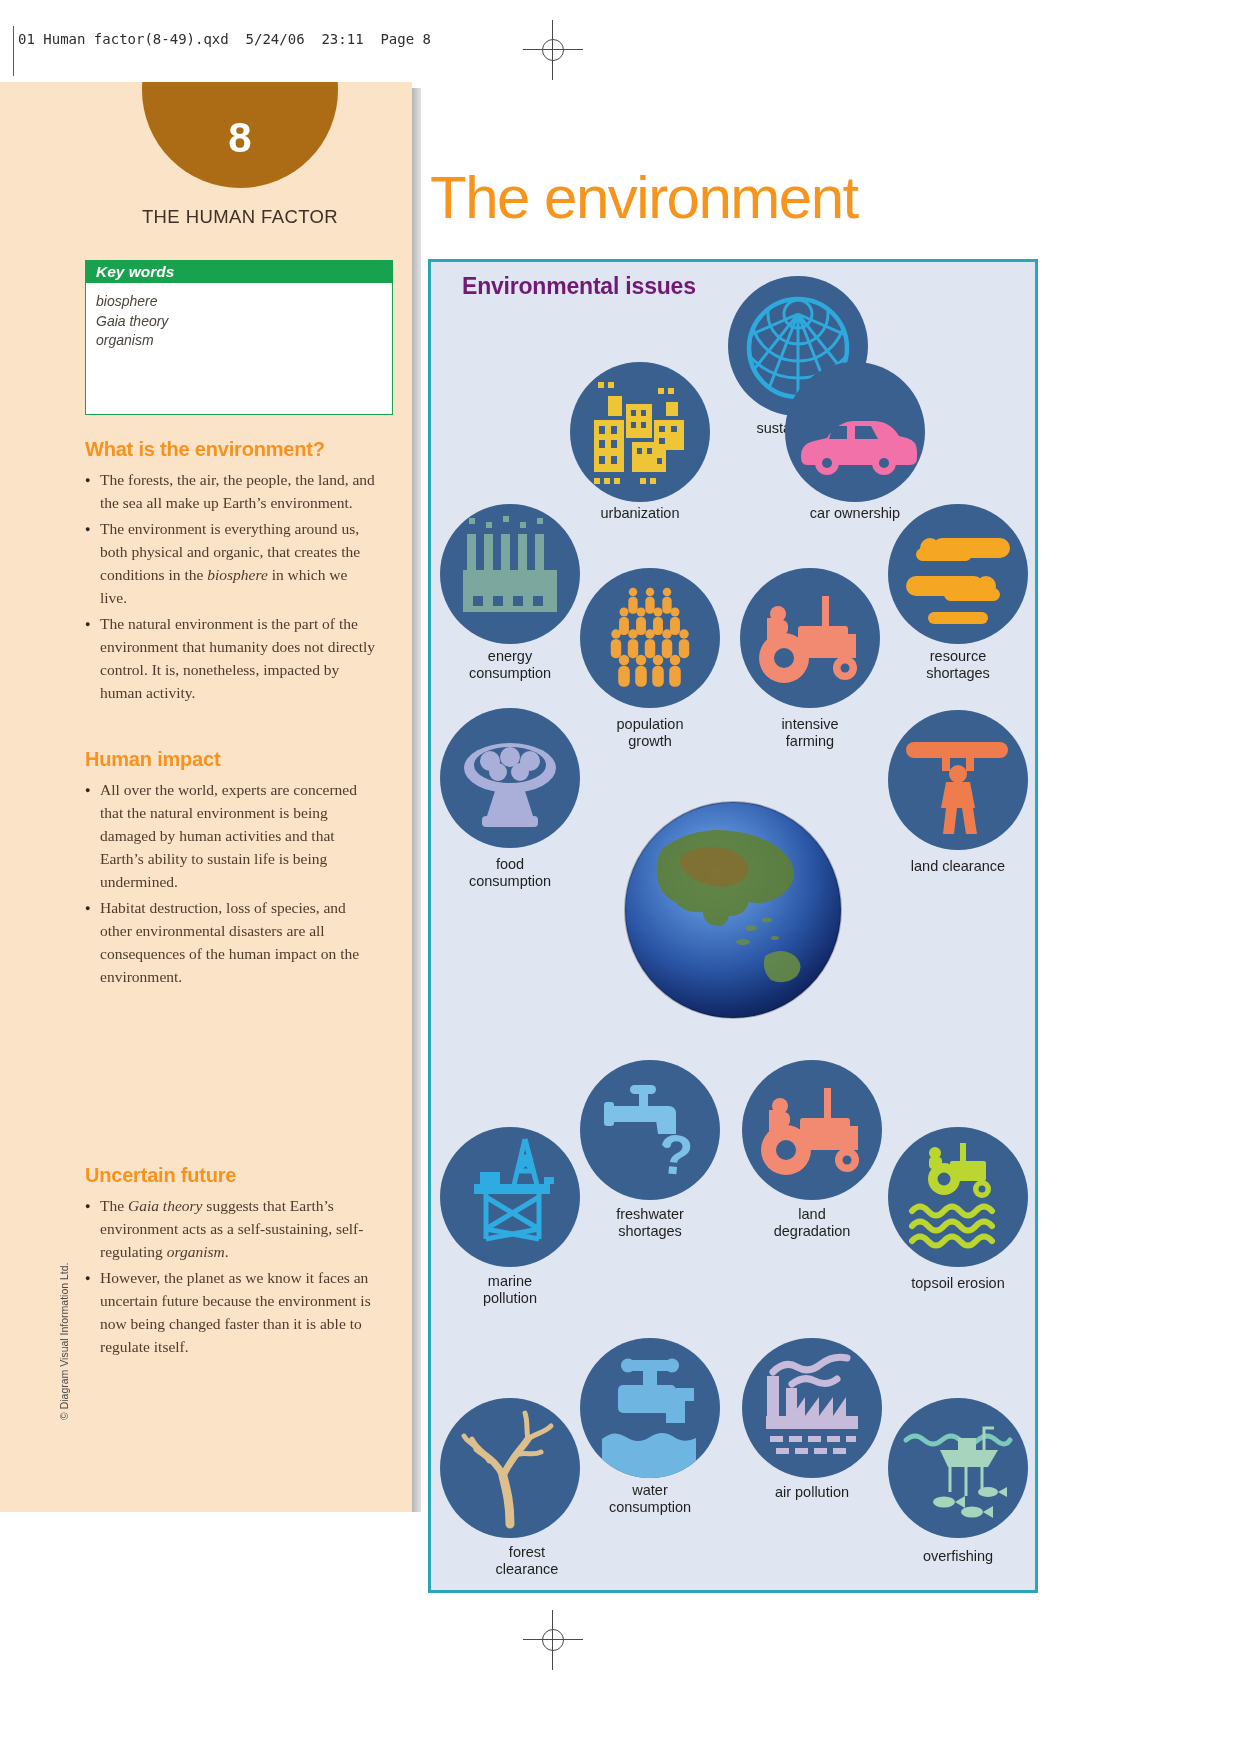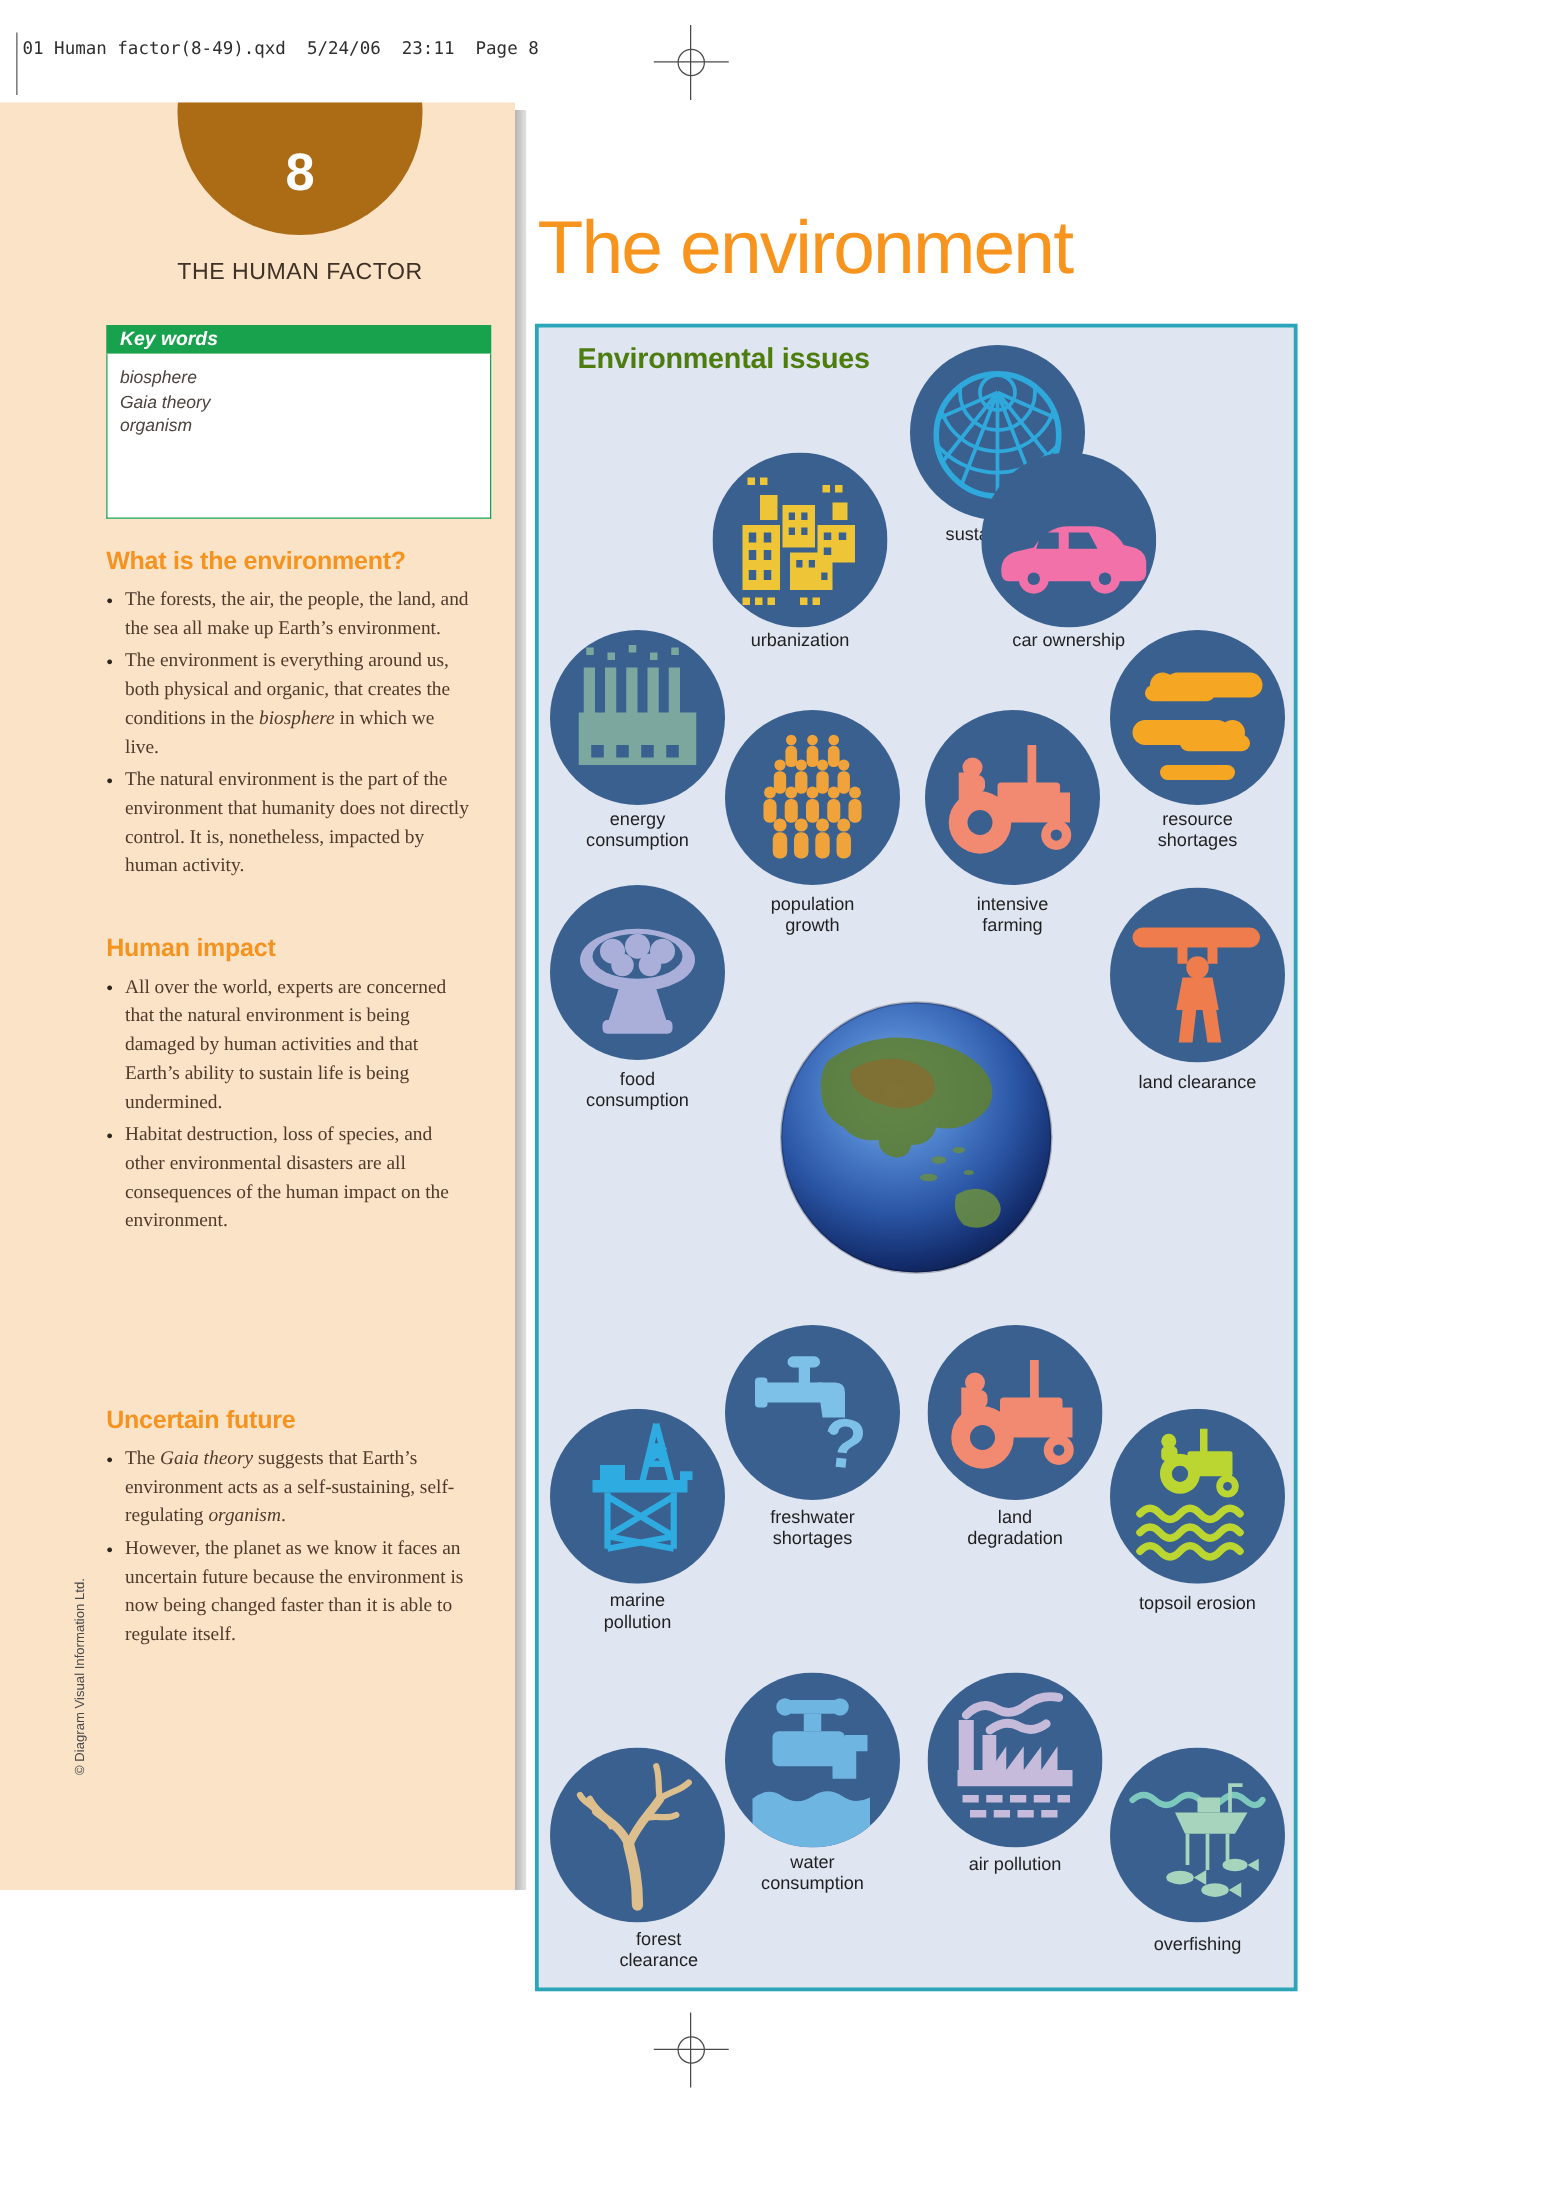--- a/index.html
+++ b/index.html
@@ -43,21 +43,21 @@
   .section li::before{content:"●";position:absolute;left:0;top:1px;font-size:9px;color:#2F261D;}
   .copyright{position:absolute;left:58px;top:1338px;transform:rotate(-90deg);transform-origin:0 0;
         font-size:10.5px;color:#4a4a4a;white-space:nowrap;}
 
   
   .main-title{position:absolute;left:430px;top:163px;margin:0;font-size:60px;font-weight:normal;
         color:var(--titleorange,#F7941D);letter-spacing:-1.5px;}
   .panel{position:absolute;left:428px;top:259px;width:610px;height:1334px;
         background:var(--panelbg,#DFE5F1);border:3px solid var(--panelborder,#2AA6B8);box-sizing:border-box;}
   .panel h2{position:absolute;left:31px;top:11px;margin:0;font-size:23px;font-weight:bold;
-        color:#4d7c0f;letter-spacing:-.2px;}
+        color:#701a75;letter-spacing:-.2px;}
   .issue{position:absolute;width:140px;height:140px;}
   .issue svg{display:block;width:140px;height:140px;}
   .issue-label{position:absolute;width:164px;text-align:center;font-size:14.5px;line-height:16.5px;
         color:#1f1f1f;white-space:pre-line;}
   .earth{position:absolute;left:623px;top:800px;width:220px;height:220px;}
 </style>
 </head>
 <body>
 
 <div class="page" style="--accent: #F6921E; --titleorange: #F7941D; --green: #18A24E; --peach: #FBE3C8; --brown: #AC6C15; --panelbg: #DFE5F1; --panelborder: #2AA6B8; --bodytxt: #4E3B2B;">
@@ -91,21 +91,21 @@
             <li><span>The natural environment is the part of the environment that humanity does not directly control. It is, nonetheless, impacted by human activity.</span></li>
           </ul>
         </div>
         <div class="section" style="top: 666px;">
           <h3>Human impact</h3>
           <ul>
             <li><span>All over the world, experts are concerned that the natural environment is being damaged by human activities and that Earth’s ability to sustain life is being undermined.</span></li>
             <li><span>Habitat destruction, loss of species, and other environmental disasters are all consequences of the human impact on the environment.</span></li>
           </ul>
         </div>
-        <div class="section" style="top: 1043px;">
+        <div class="section" style="top: 1082px;">
           <h3>Uncertain future</h3>
           <ul>
             <li><span>The </span><em>Gaia theory</em><span> suggests that Earth’s environment acts as a self-sustaining, self-regulating </span><em>organism</em><span>.</span></li>
             <li><span>However, the planet as we know it faces an uncertain future because the environment is now being changed faster than it is able to regulate itself.</span></li>
           </ul>
         </div>
       </div>
     <div class="copyright">© Diagram Visual Information Ltd.</div>
   </aside>
   <div class="sidebar-shadow"></div>

